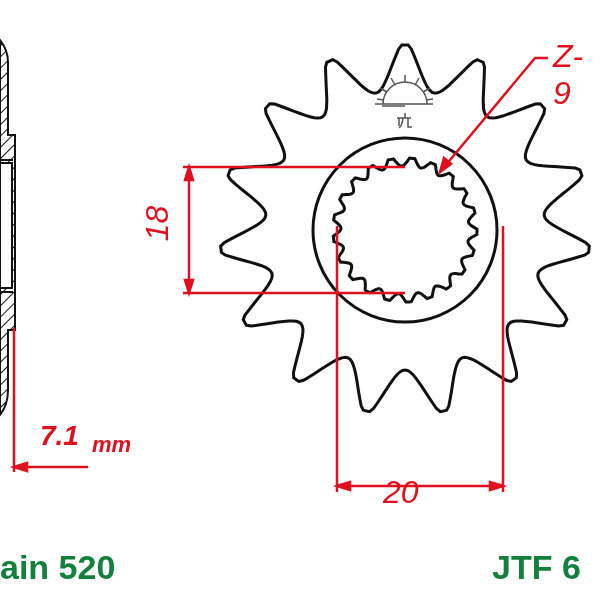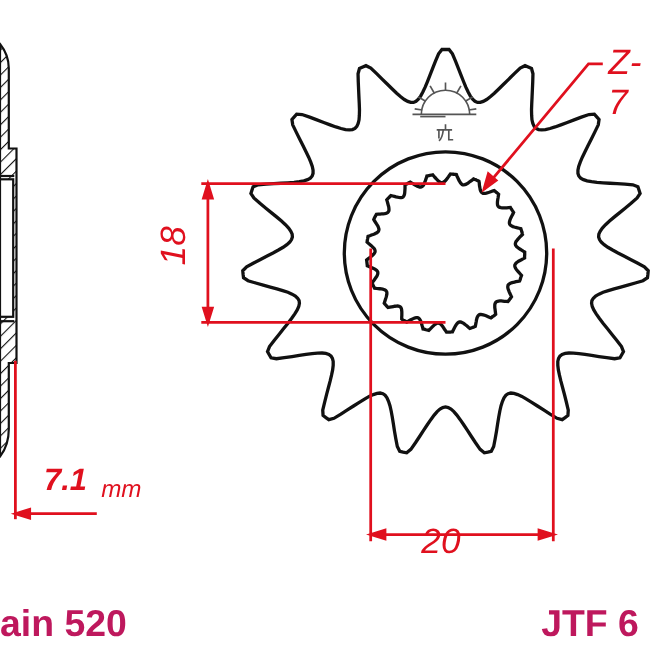--- a/index.html
+++ b/index.html
@@ -1,23 +1,23 @@
 <!DOCTYPE html>
 <html><head>
 <meta charset="utf-8">
 <style>
   html, body { margin: 0; padding: 0; background: #ffffff; }
   body { width: 600px; height: 600px; overflow: hidden; position: relative; }
   #canvas { position: absolute; left: 0; top: 0; }
   .label-red { position: absolute; color: #e0101e; font-family: "Liberation Sans", sans-serif; font-style: italic; }
-  .label-black { position: absolute; color: #be185d; font-family: "Liberation Sans", sans-serif; font-weight: bold; white-space: nowrap; }
+  .label-black { position: absolute; color: #15803d; font-family: "Liberation Sans", sans-serif; font-weight: bold; white-space: nowrap; }
   #dim-18 { left: 140px; top: 205px; font-size: 32px; transform: rotate(-90deg); transform-origin: center; }
   #dim-20 { left: 383px; top: 442px; font-size: 32px; margin-top: 32px; }
   #dim-thick { left: 40px; top: 420px; font-size: 28px; font-weight: bold; }
-  #dim-thick-unit { left: 92px; top: 432px; font-size: 22px; }
+  #dim-thick-unit { left: 92px; top: 432px; font-size: 22px; font-weight: bold; }
   #dim-z { left: 553px; top: 38px; font-size: 32px; }
   #chain-label { left: 0px; top: 548px; font-size: 34px; }
   #part-label { left: 492px; top: 548px; font-size: 34px; }
 </style>
 </head>
 <body>
 
 <svg id="canvas" width="600" height="600" viewBox="0 0 600 600">
   <defs>
     <pattern id="hatch" width="8" height="8" patternUnits="userSpaceOnUse" patternTransform="rotate(45)">
@@ -69,15 +69,15 @@
 
     <polyline points="440,172 535,58 548,58" fill="none"></polyline>
     <polygon points="440,172 444,158 451,164"></polygon>
   </g>
 </svg>
 
 <div id="dim-18" class="label-red">18</div>
 <div id="dim-20" class="label-red">20</div>
 <div id="dim-thick" class="label-red">7.1</div>
 <div id="dim-thick-unit" class="label-red">mm</div>
-<div id="dim-z" class="label-red">Z-7</div>
+<div id="dim-z" class="label-red">Z-9</div>
 <div id="chain-label" class="label-black">ain 520</div>
 <div id="part-label" class="label-black">JTF 6</div>
 
 </body></html>

